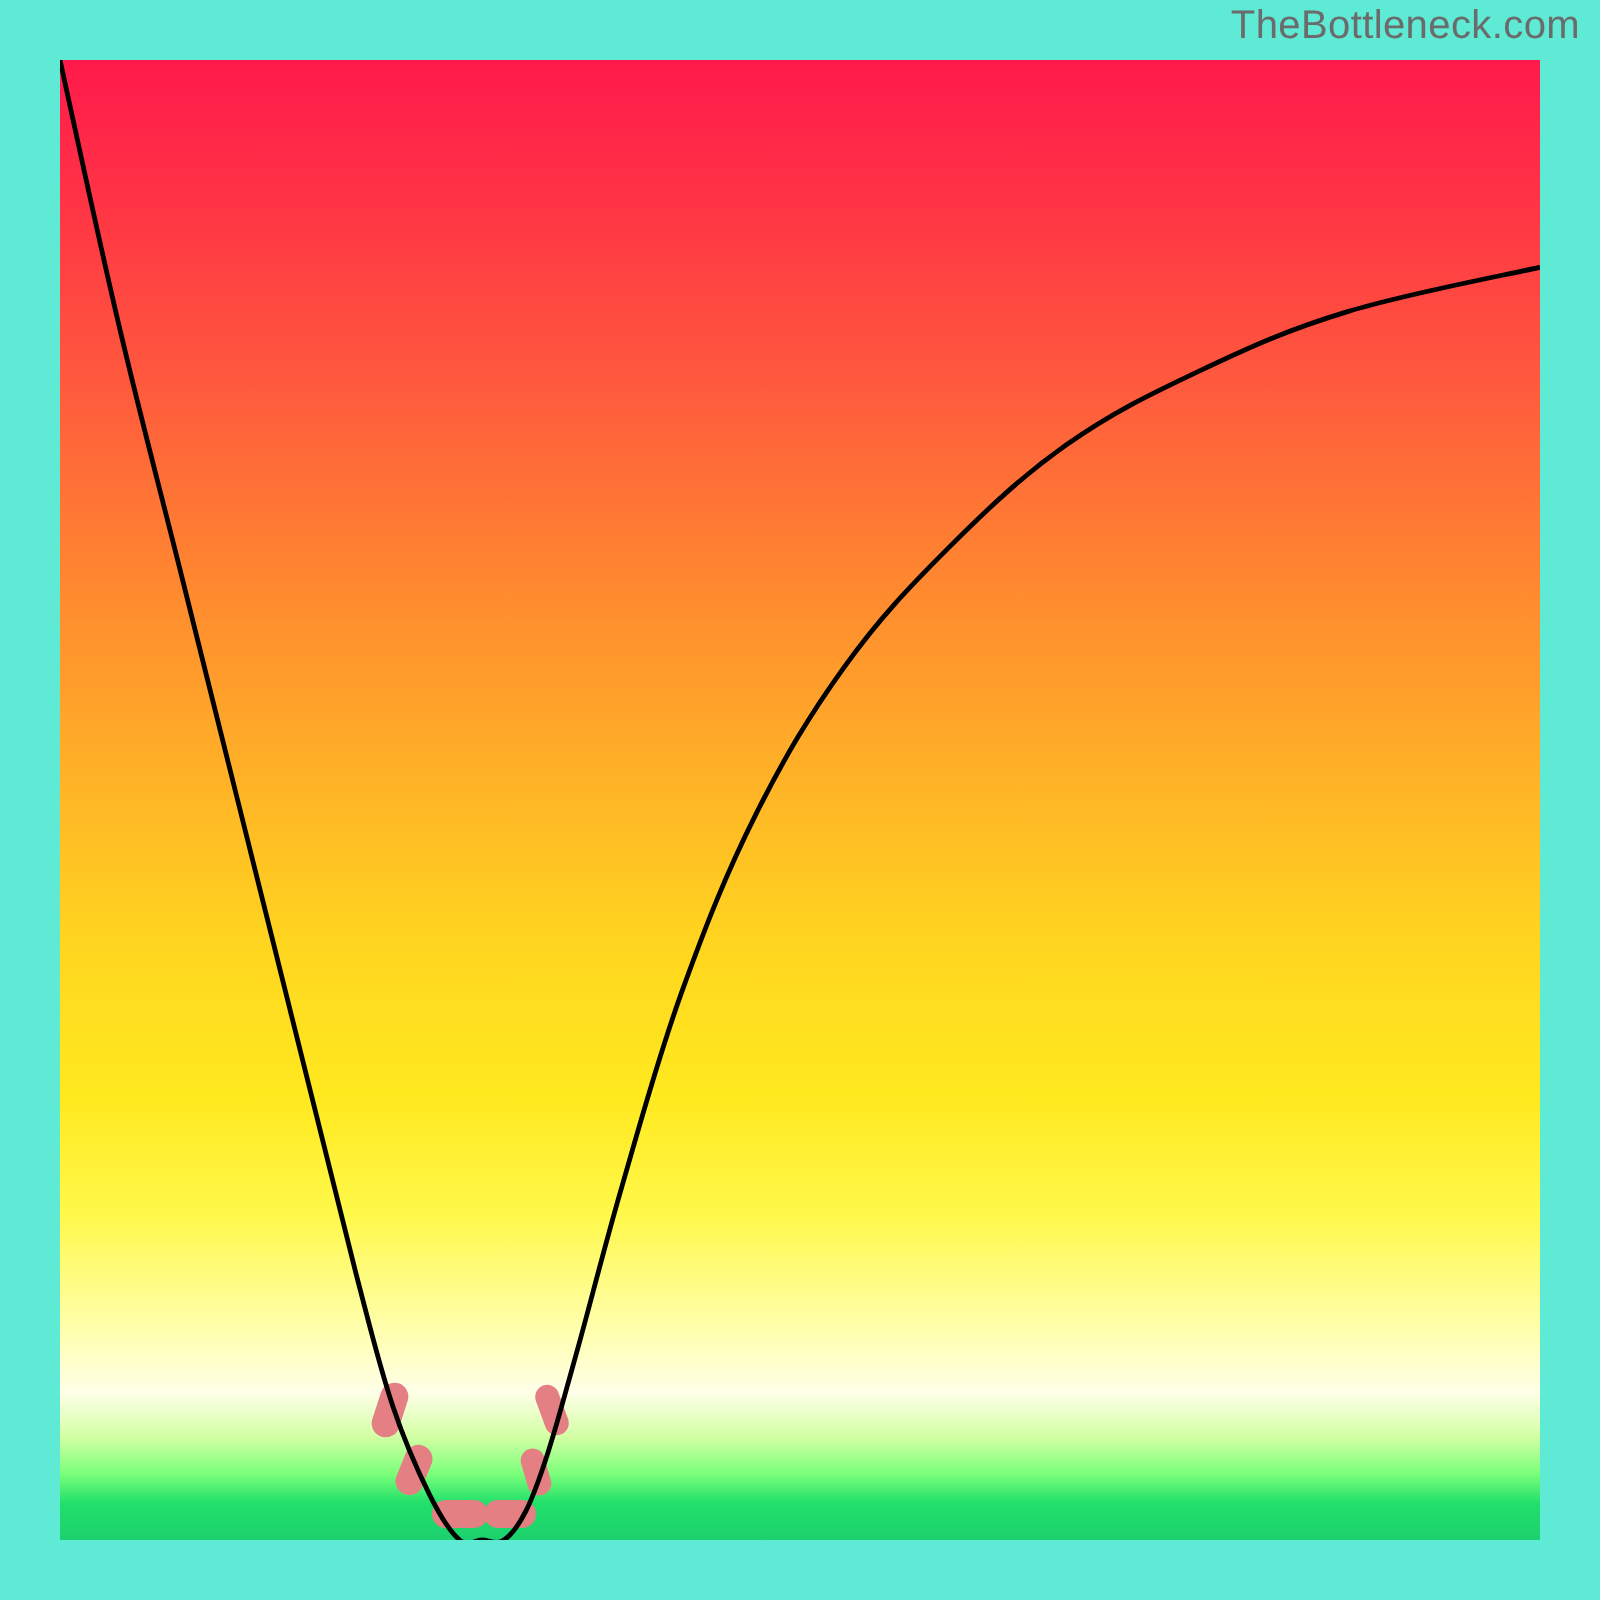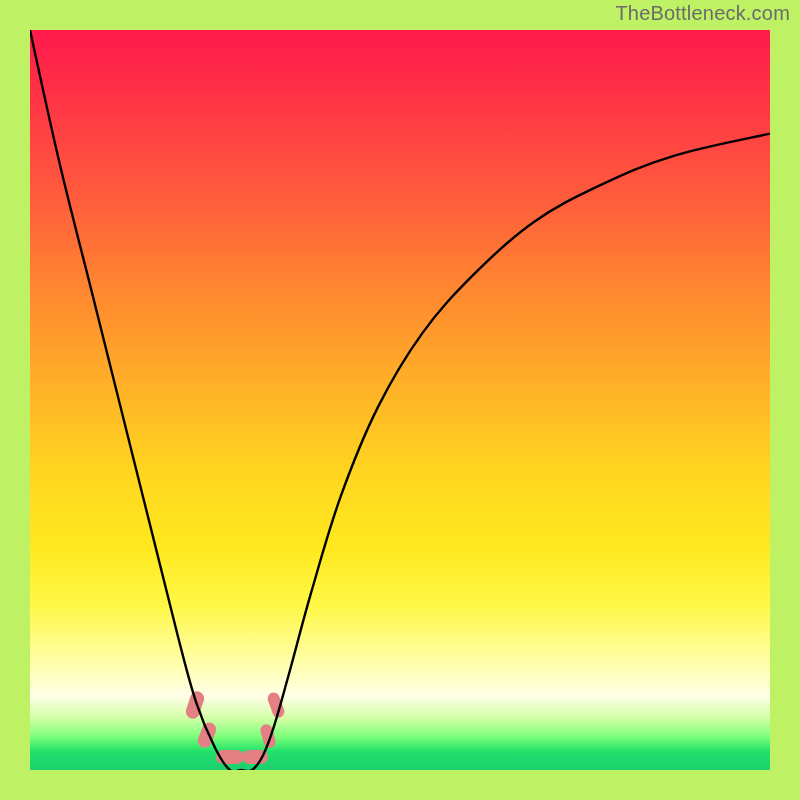--- a/index.html
+++ b/index.html
@@ -10,21 +10,21 @@
     background: #000;
     overflow: hidden;
     font-family: Arial, Helvetica, sans-serif;
   }
   .frame {
     position: absolute;
     top: 0;
     left: 0;
     width: 800px;
     height: 800px;
-    background: #bef264;
+    background: #5eead4;
   }
   .watermark {
     position: absolute;
     top: 2px;
     right: 10px;
     color: #6b6b6b;
     font-size: 20px;
     font-weight: 500;
     letter-spacing: 0.2px;
     z-index: 50;

